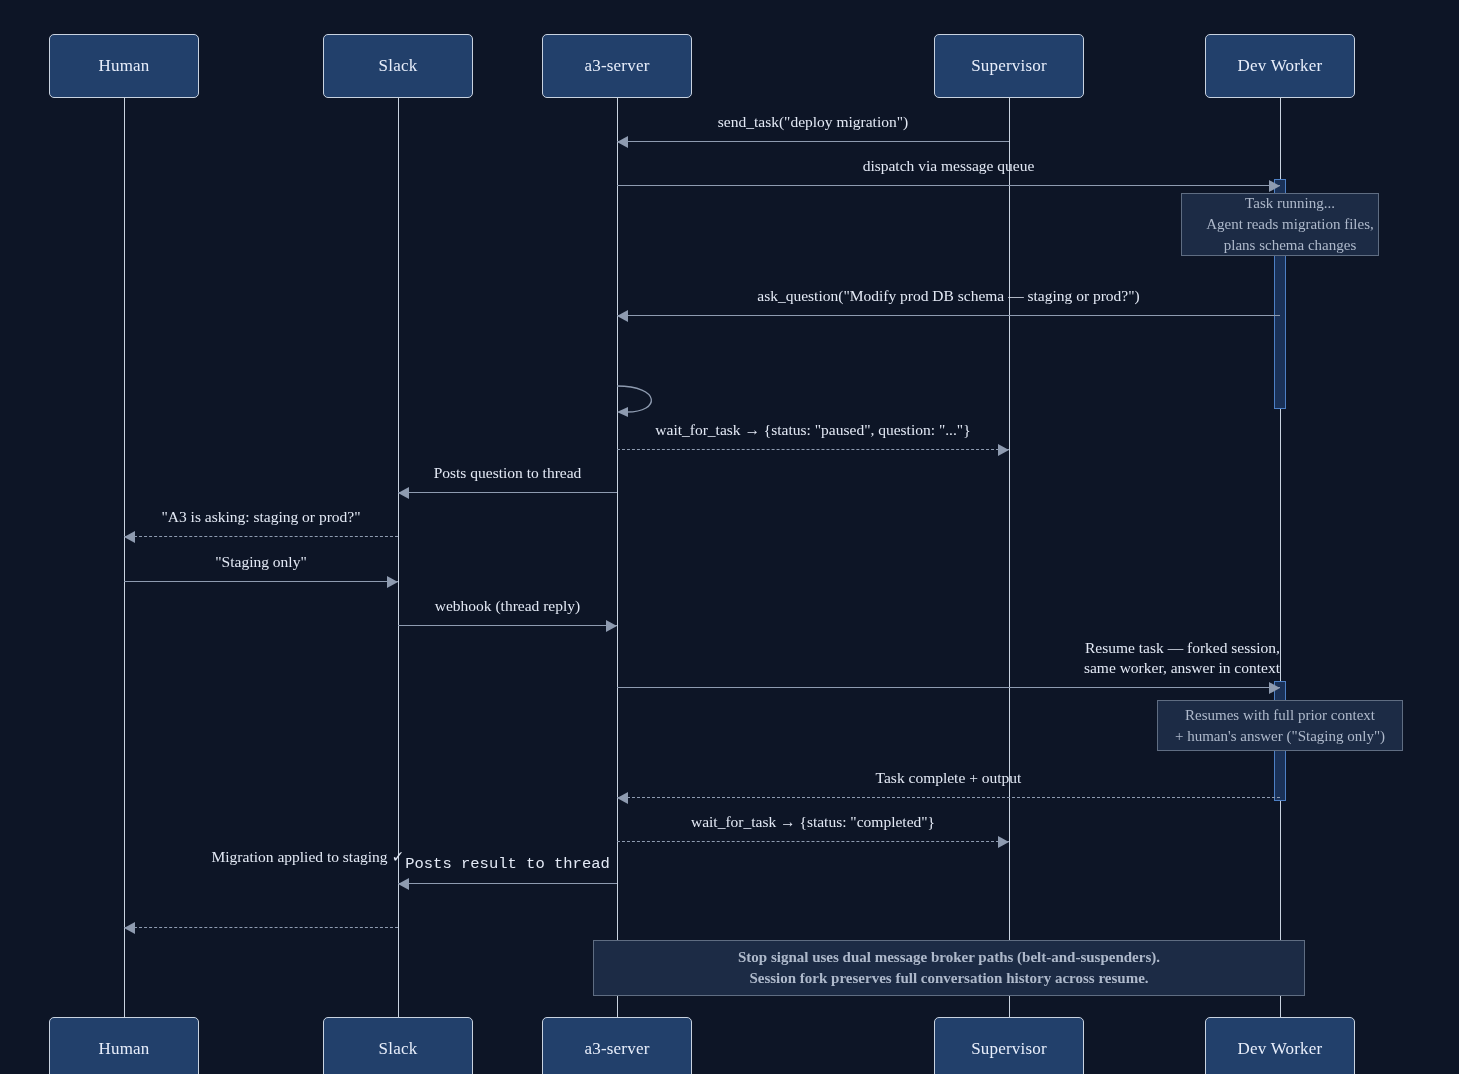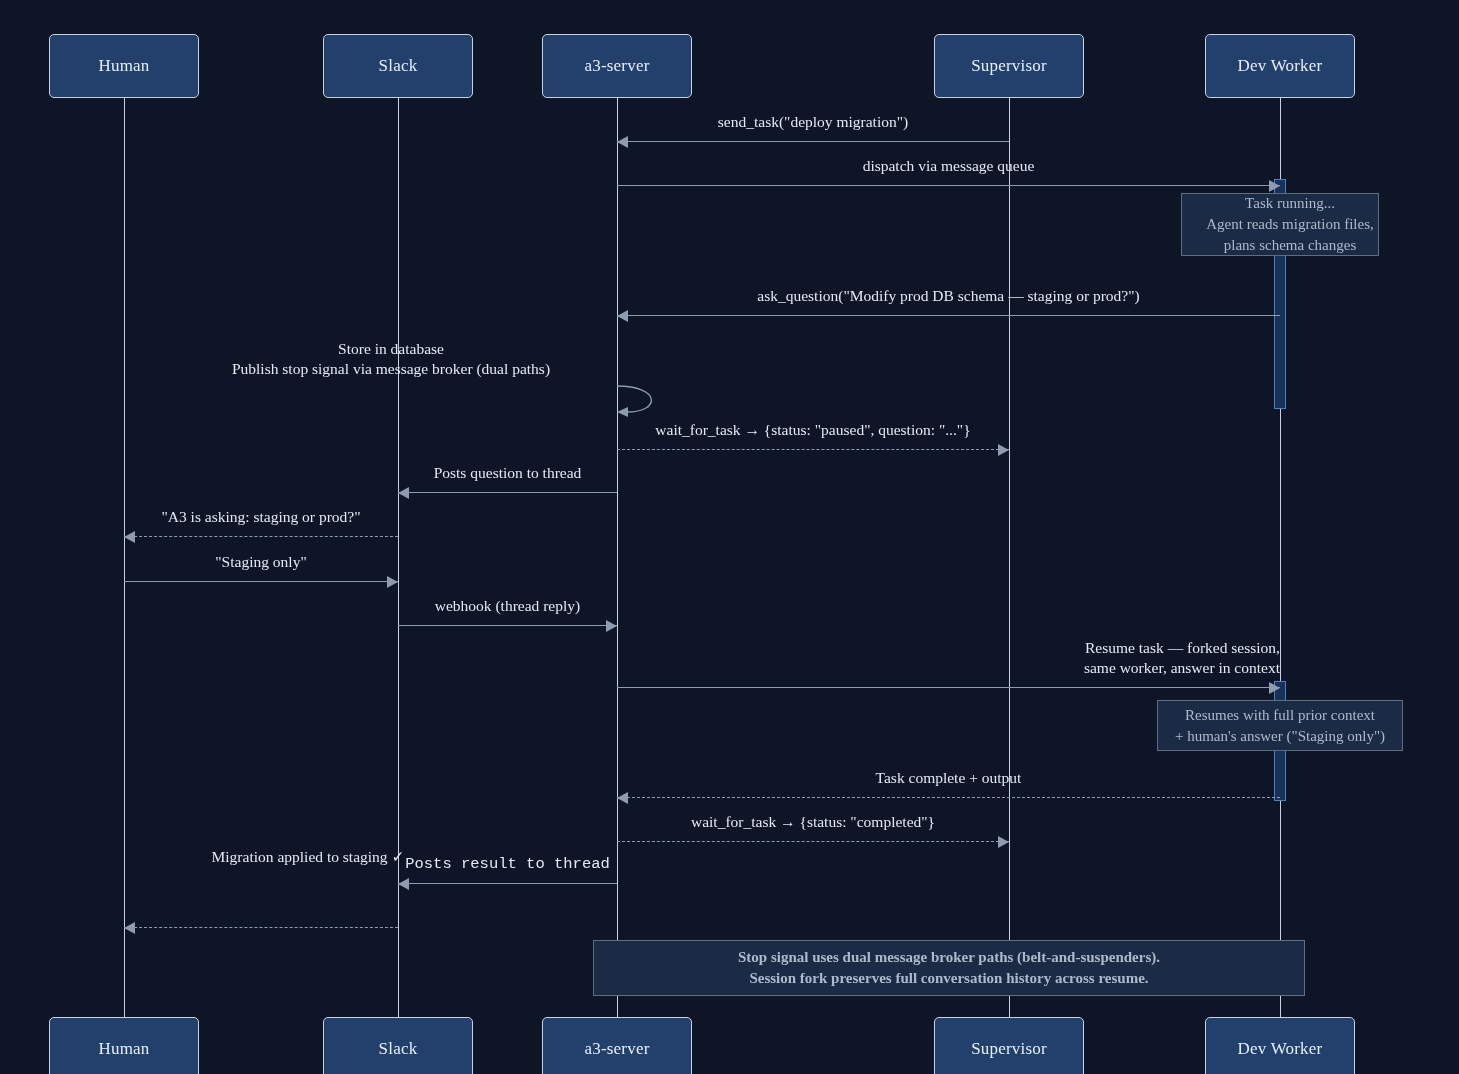--- a/index.html
+++ b/index.html
@@ -123,22 +123,20 @@
       <div class="msg-line" style="left: 617px; top: 161px; width: 663px;"></div>
       <div class="arrow-head right" style="top: 156px; left: 1269px;"></div>
       <div class="msg-label" style="left: 617px; width: 663px; top: 132px;">dispatch via message queue</div>
       <div class="msg-line" style="left: 617px; top: 291px; width: 663px;"></div>
       <div class="arrow-head left" style="top: 286px; left: 617px;"></div>
       <div class="msg-label" style="left: 617px; width: 663px; top: 262px;">ask_question("Modify prod DB schema — staging or prod?")</div>
       <svg width="60" height="34" style="position: absolute; left: 615px; top: 360px;">
         <path d="M 2 2 C 46 2 46 28 12 28" fill="none" stroke="#8e9bb0" stroke-width="1.3"></path>
         <polygon points="2,28 13,23 13,33" fill="#8e9bb0"></polygon>
       </svg>
-      <div class="msg-label" style="left: 0px; width: 782px; text-align: center; top: 315px;">Store in database
-Publish stop signal via message broker (dual paths)</div>
       <div class="msg-line dashed" style="left: 617px; top: 425px; width: 392px;"></div>
       <div class="arrow-head right" style="top: 420px; left: 998px;"></div>
       <div class="msg-label" style="left: 617px; width: 392px; top: 396px;">wait_for_task → {status: "paused", question: "..."}</div>
       <div class="msg-line" style="left: 398px; top: 468px; width: 219px;"></div>
       <div class="arrow-head left" style="top: 463px; left: 398px;"></div>
       <div class="msg-label" style="left: 398px; width: 219px; top: 439px;">Posts question to thread</div>
       <div class="msg-line dashed" style="left: 124px; top: 512px; width: 274px;"></div>
       <div class="arrow-head left" style="top: 507px; left: 124px;"></div>
       <div class="msg-label" style="left: 124px; width: 274px; top: 483px;">"A3 is asking: staging or prod?"</div>
       <div class="msg-line" style="left: 124px; top: 557px; width: 274px;"></div>

